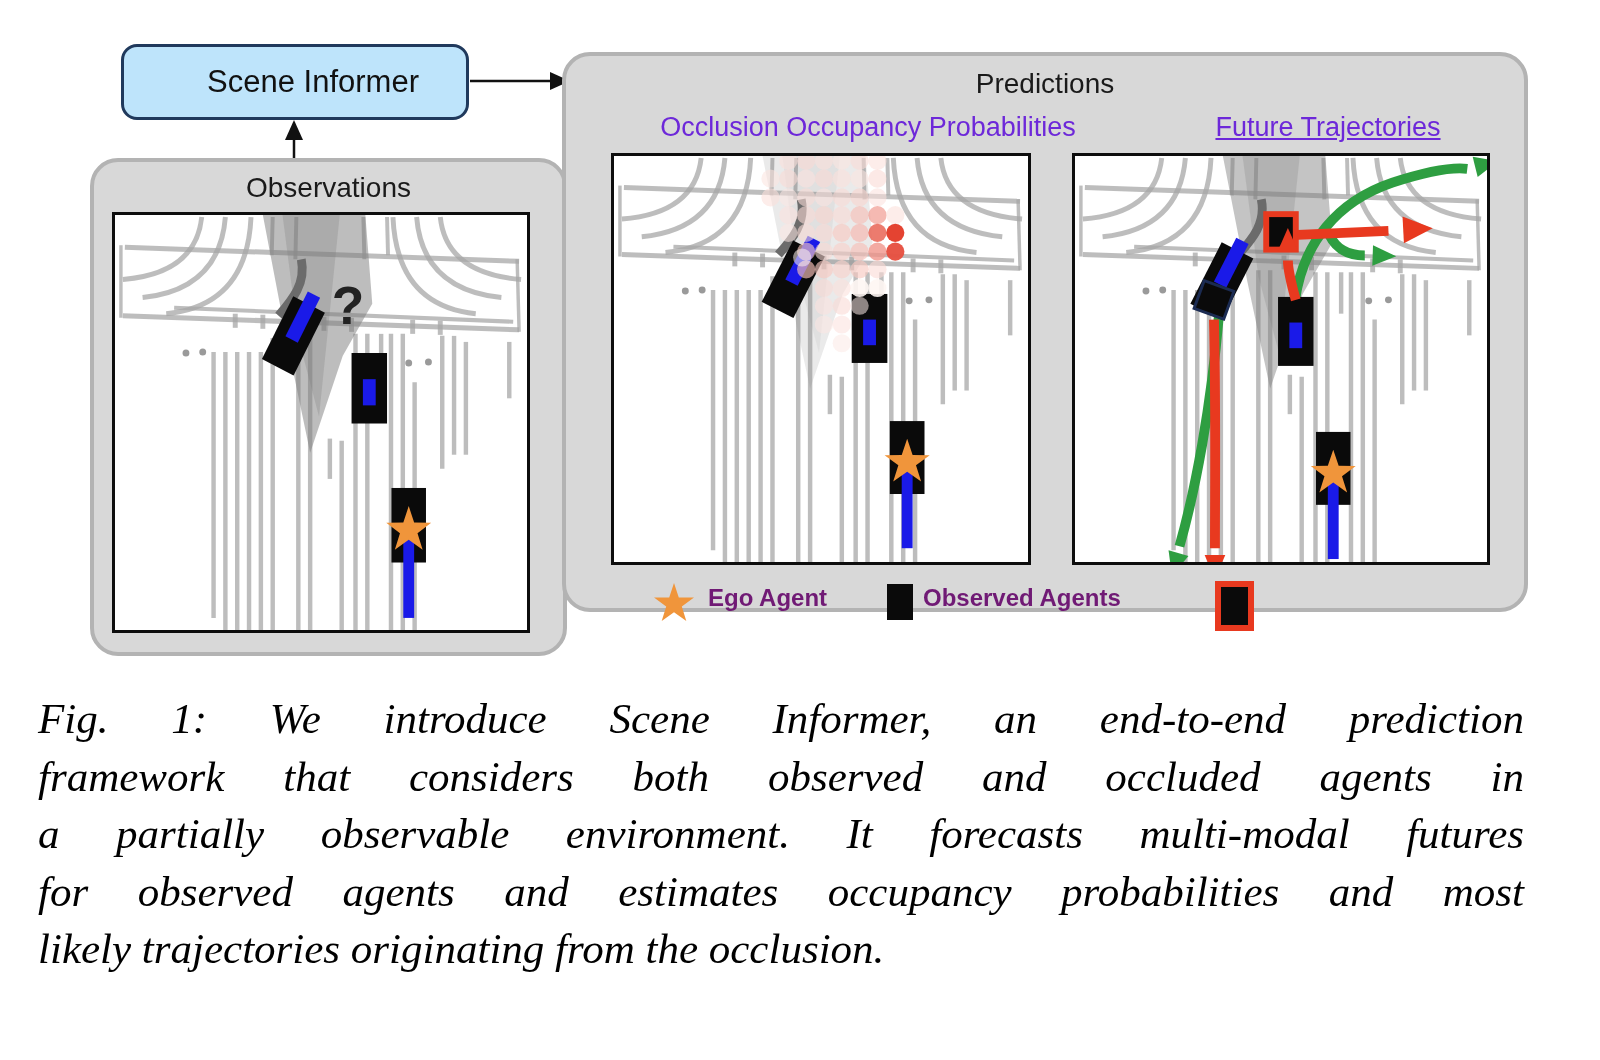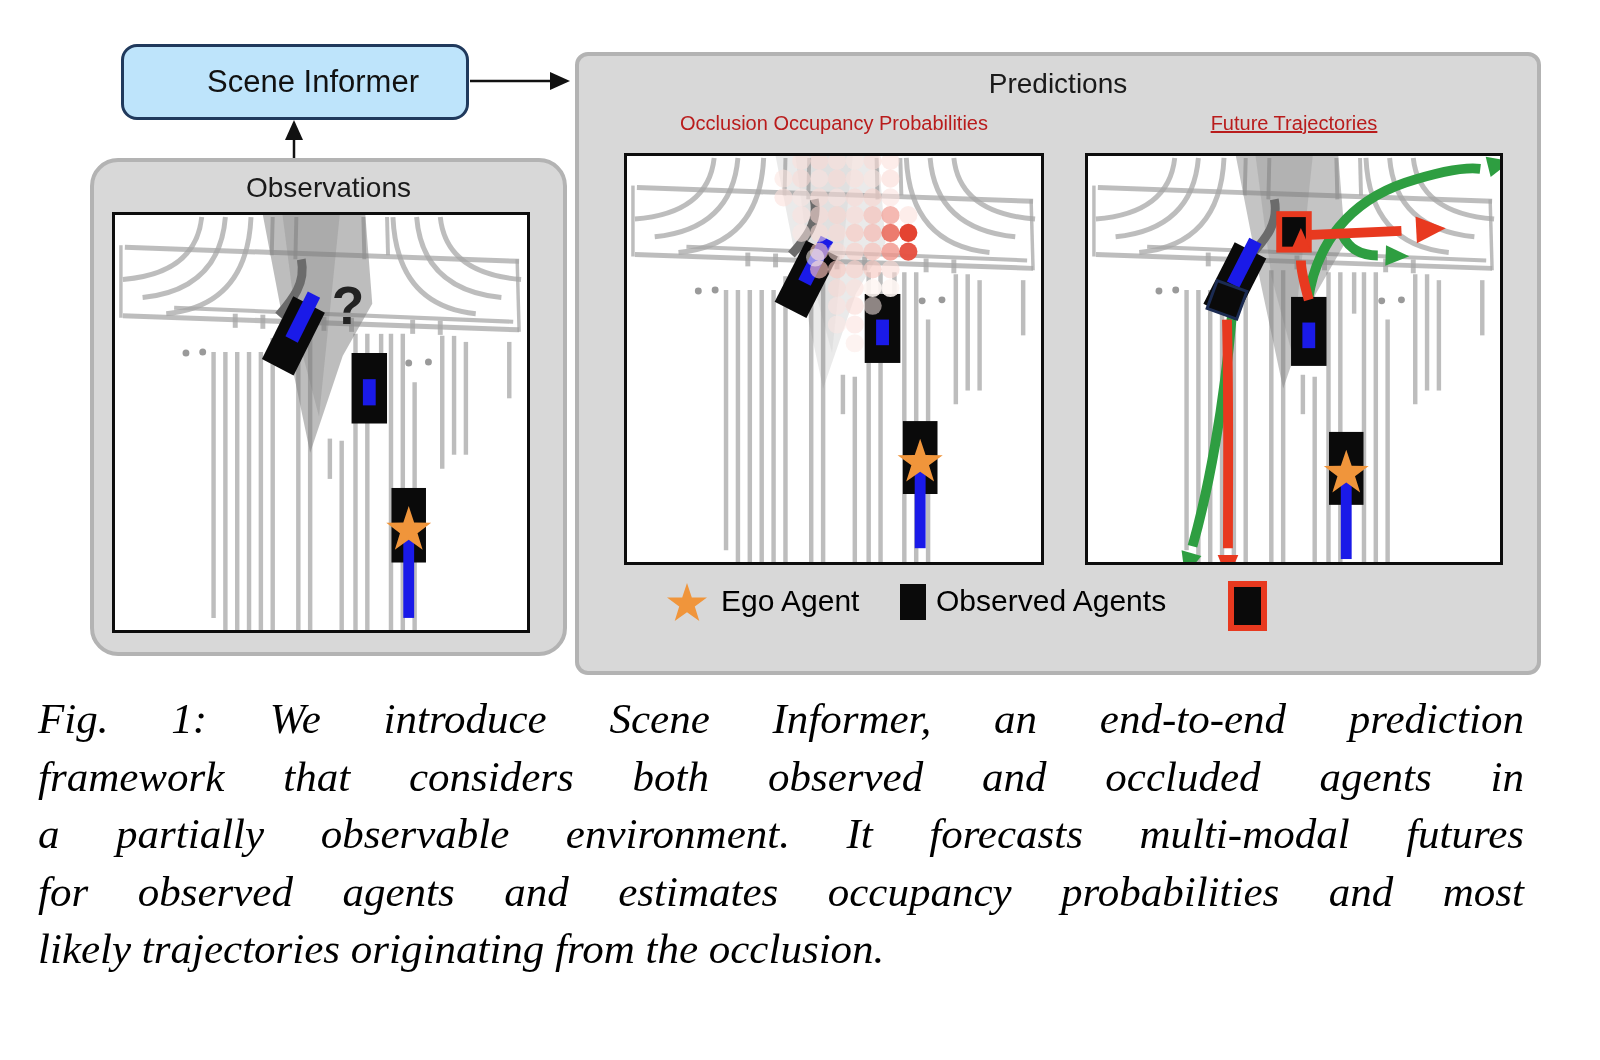--- a/index.html
+++ b/index.html
@@ -8,26 +8,26 @@
   .abs{position:absolute;}
   
   .model-box{left:121px;top:44px;width:348px;height:76px;border-radius:16px;
     background:#BEE4FB;border:3px solid #20395C;box-sizing:border-box;
     display:flex;align-items:center;justify-content:center;
     font-size:31px;color:#111;padding-left:36px;}
   
   .panel{background:#D8D8D8;border:4px solid #B3B3B3;border-radius:28px;box-sizing:border-box;}
   .panel-title{width:100%;text-align:center;font-size:28px;color:#1a1a1a;}
   .obs-panel{left:66px;top:158px;width:477px;height:498px;margin-left:24px;}
-  .pred-panel{left:575px;top:52px;width:966px;height:623px;border-radius:13px;}
+  .pred-panel{left:562px;top:52px;width:966px;height:560px;}
   .map-box{background:#ffffff;border:3px solid #0d0d0d;box-sizing:border-box;}
   .map-box svg{display:block;width:100%;height:100%;}
-  .sub-label{font-size:20px;color:#b91c1c;text-align:center;white-space:nowrap;}
+  .sub-label{font-size:27px;color:#6d28d9;text-align:center;white-space:nowrap;margin-left:47px;}
   
-  .legend-item-label{font-size:30px;color:#000000;white-space:nowrap;}
+  .legend-item-label{font-size:24px;color:#701a75;white-space:nowrap;font-weight:bold;}
   .swatch-observed{width:26px;height:36px;background:#0a0a0a;}
   .swatch-inferred{width:27px;height:38px;background:#0a0a0a;border:6px solid #E8391F;}
   
   .caption{left:38px;top:690px;width:1486px;font-family:"Liberation Serif",serif;
     font-size:43px;color:#000;line-height:57.5px;}
   .cap-line{text-align:justify;text-align-last:justify;font-style:italic;}
   .cap-line.last{text-align:left;text-align-last:left;}
 </style>
 </head>
 <body>

